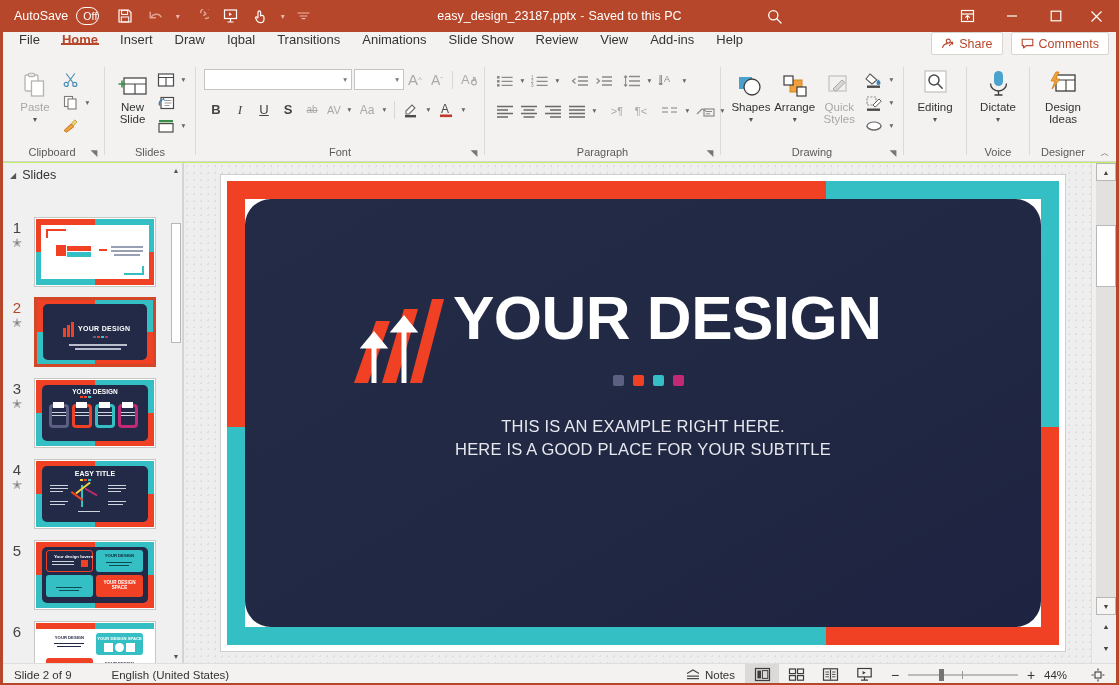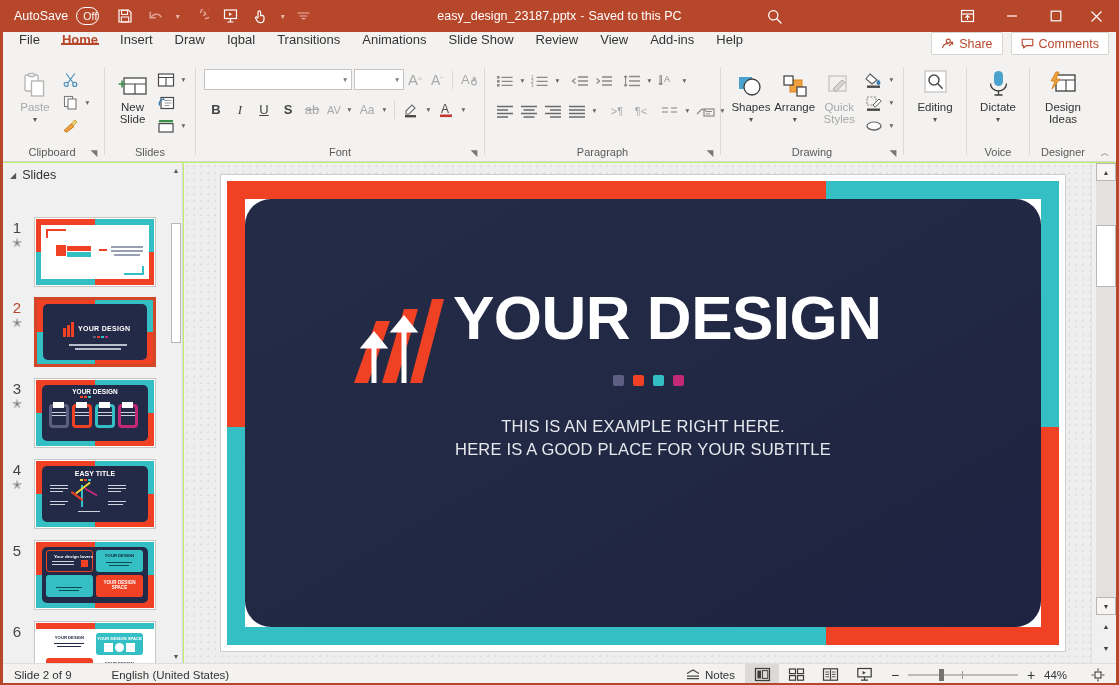--- a/index.html
+++ b/index.html
@@ -553,21 +553,21 @@
             </span>
           <span class="smallbtn" style="font-style:italic;font-size:13px;font-family:'Liberation Serif',serif">
               <span>I</span>
             </span>
           <span class="smallbtn" style="text-decoration:underline;font-size:13px">
               <span>U</span>
             </span>
           <span class="smallbtn" style="font-weight:bold;font-size:13px">
               <span>S</span>
             </span>
-          <span class="smallbtn dim" style="font-size:13px;text-decoration:line-through">ab</span>
+          <span class="smallbtn dim" style="font-size:10px;text-decoration:line-through">ab</span>
           <span class="smallbtn dim" style="width:20px;font-size:11px">
               <span>AV</span>
             </span>
           <span class="cv-s">▾</span>
           <span class="smallbtn dim" style="width:24px;font-size:12px">
               <span>Aa</span>
             </span>
           <span class="cv-s">▾</span>
           <span class="vsep"></span>
           <span class="smallbtn">

